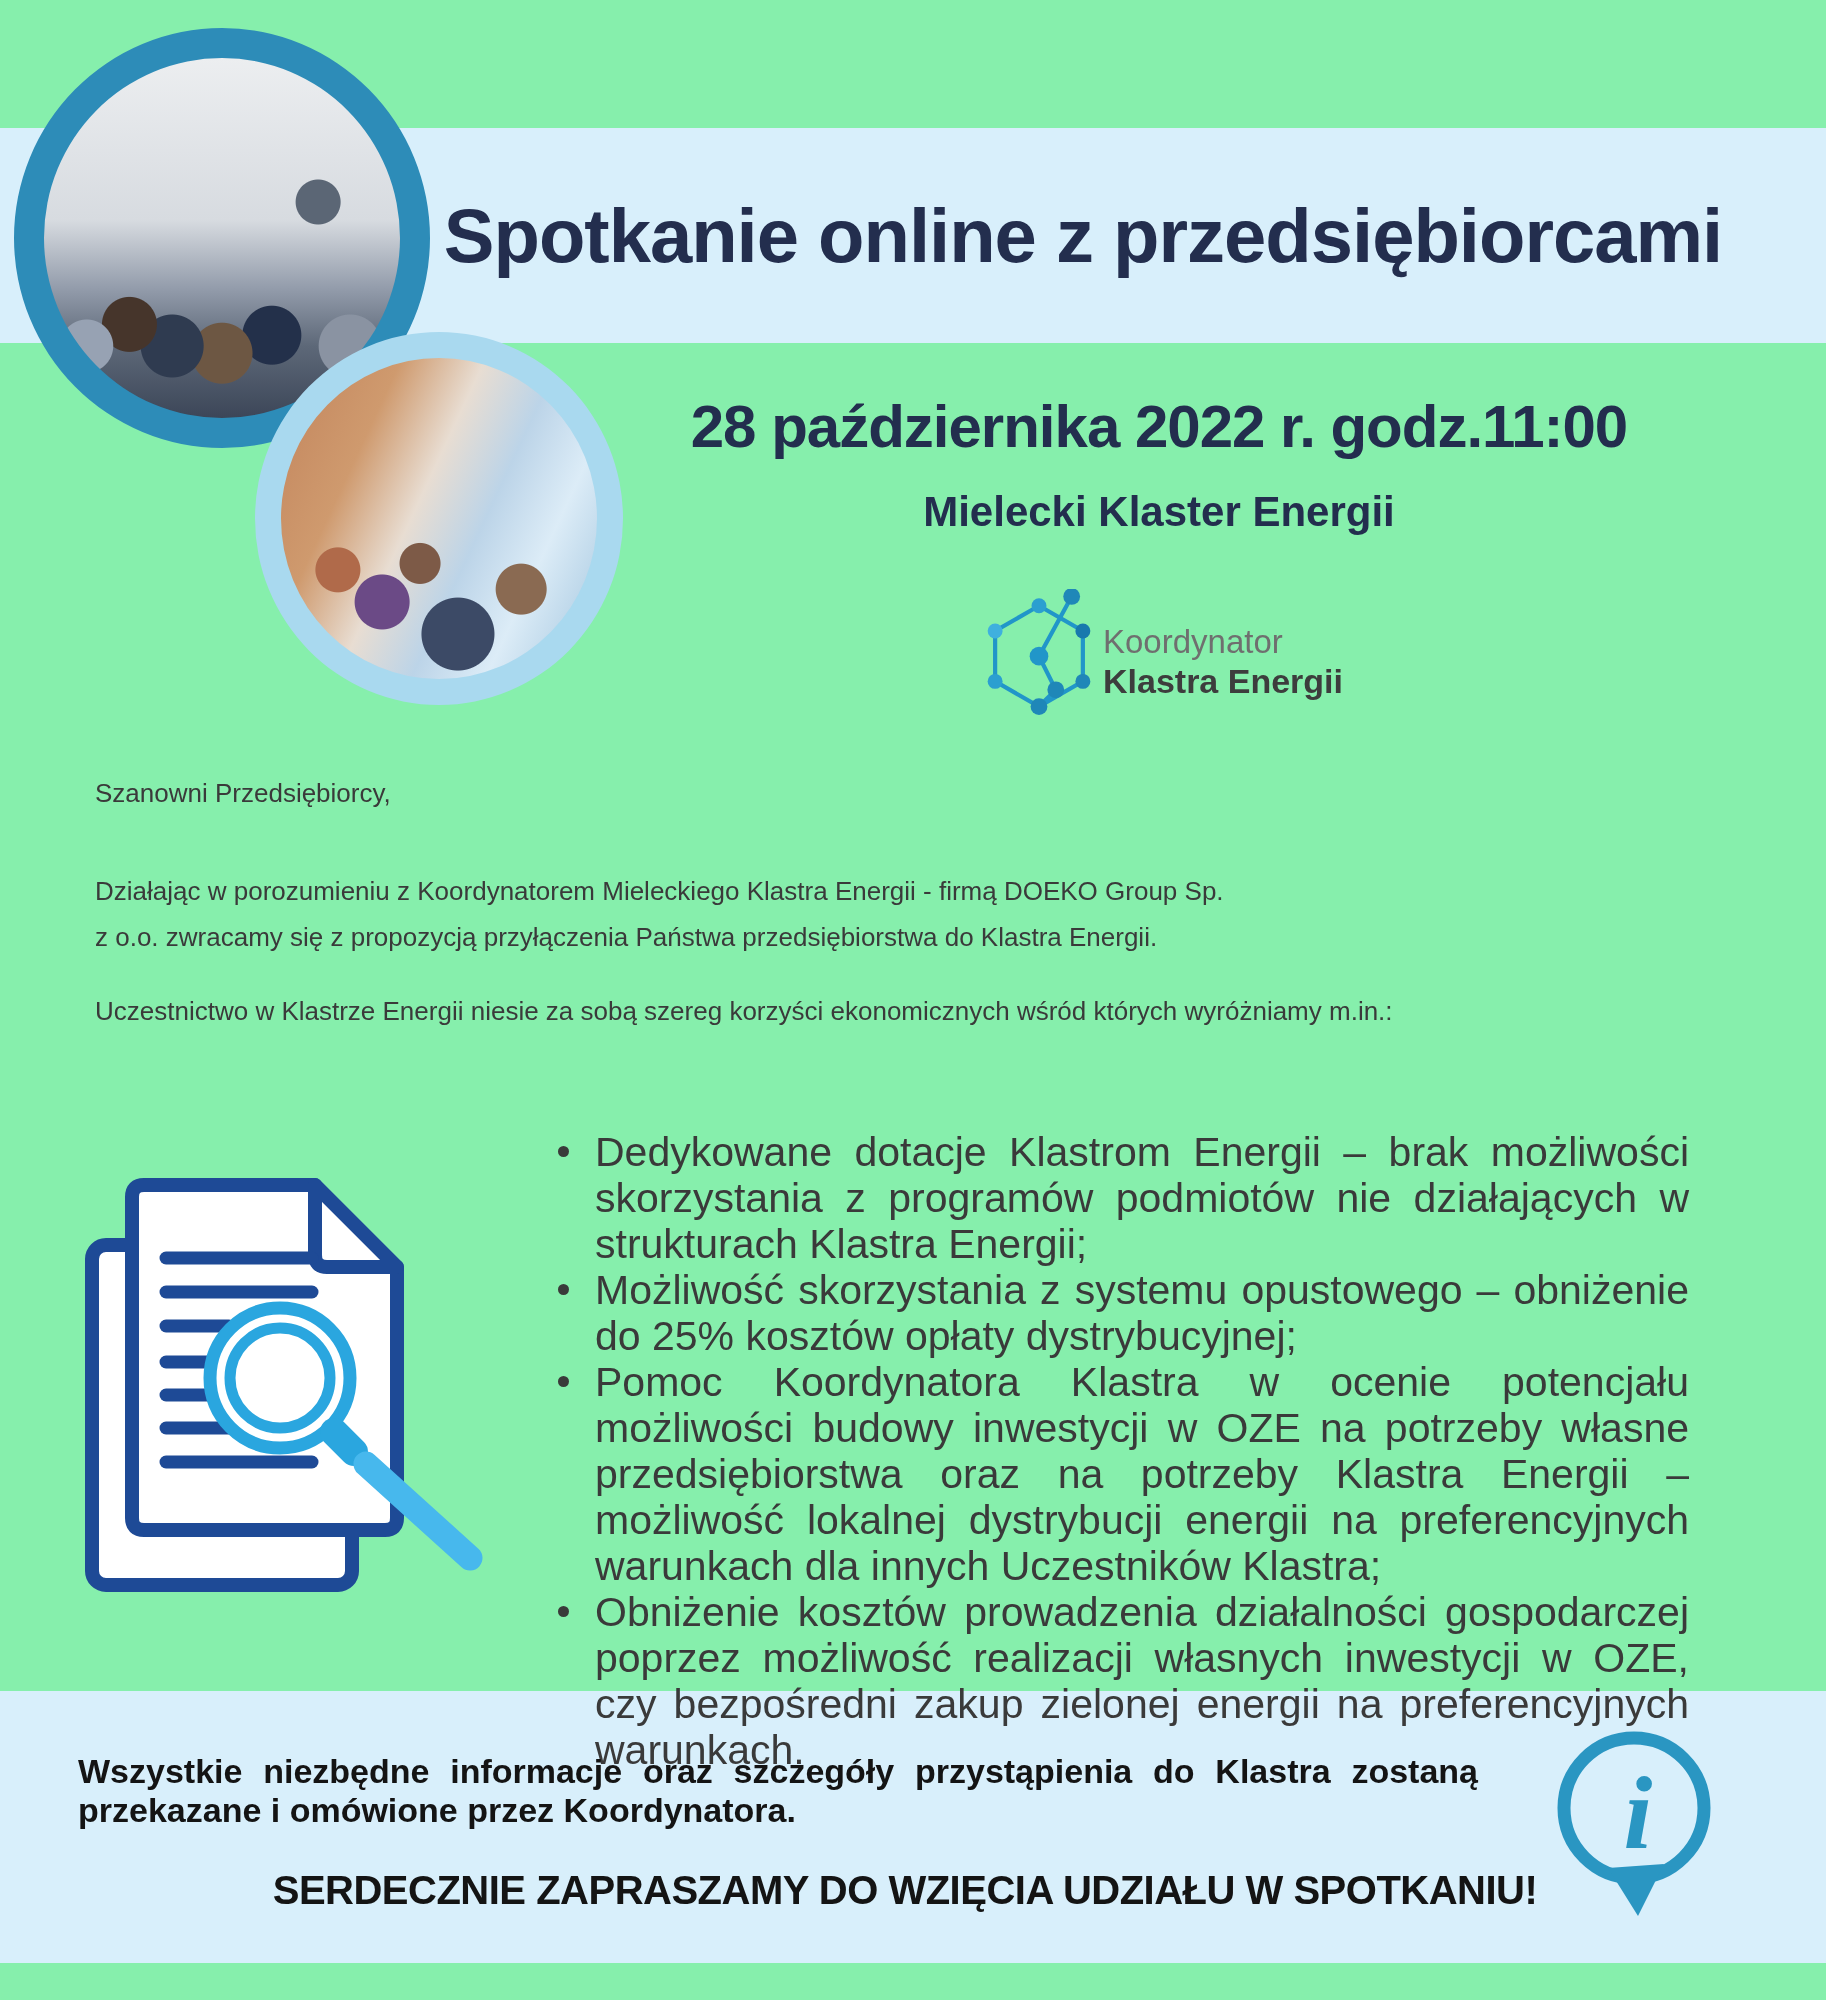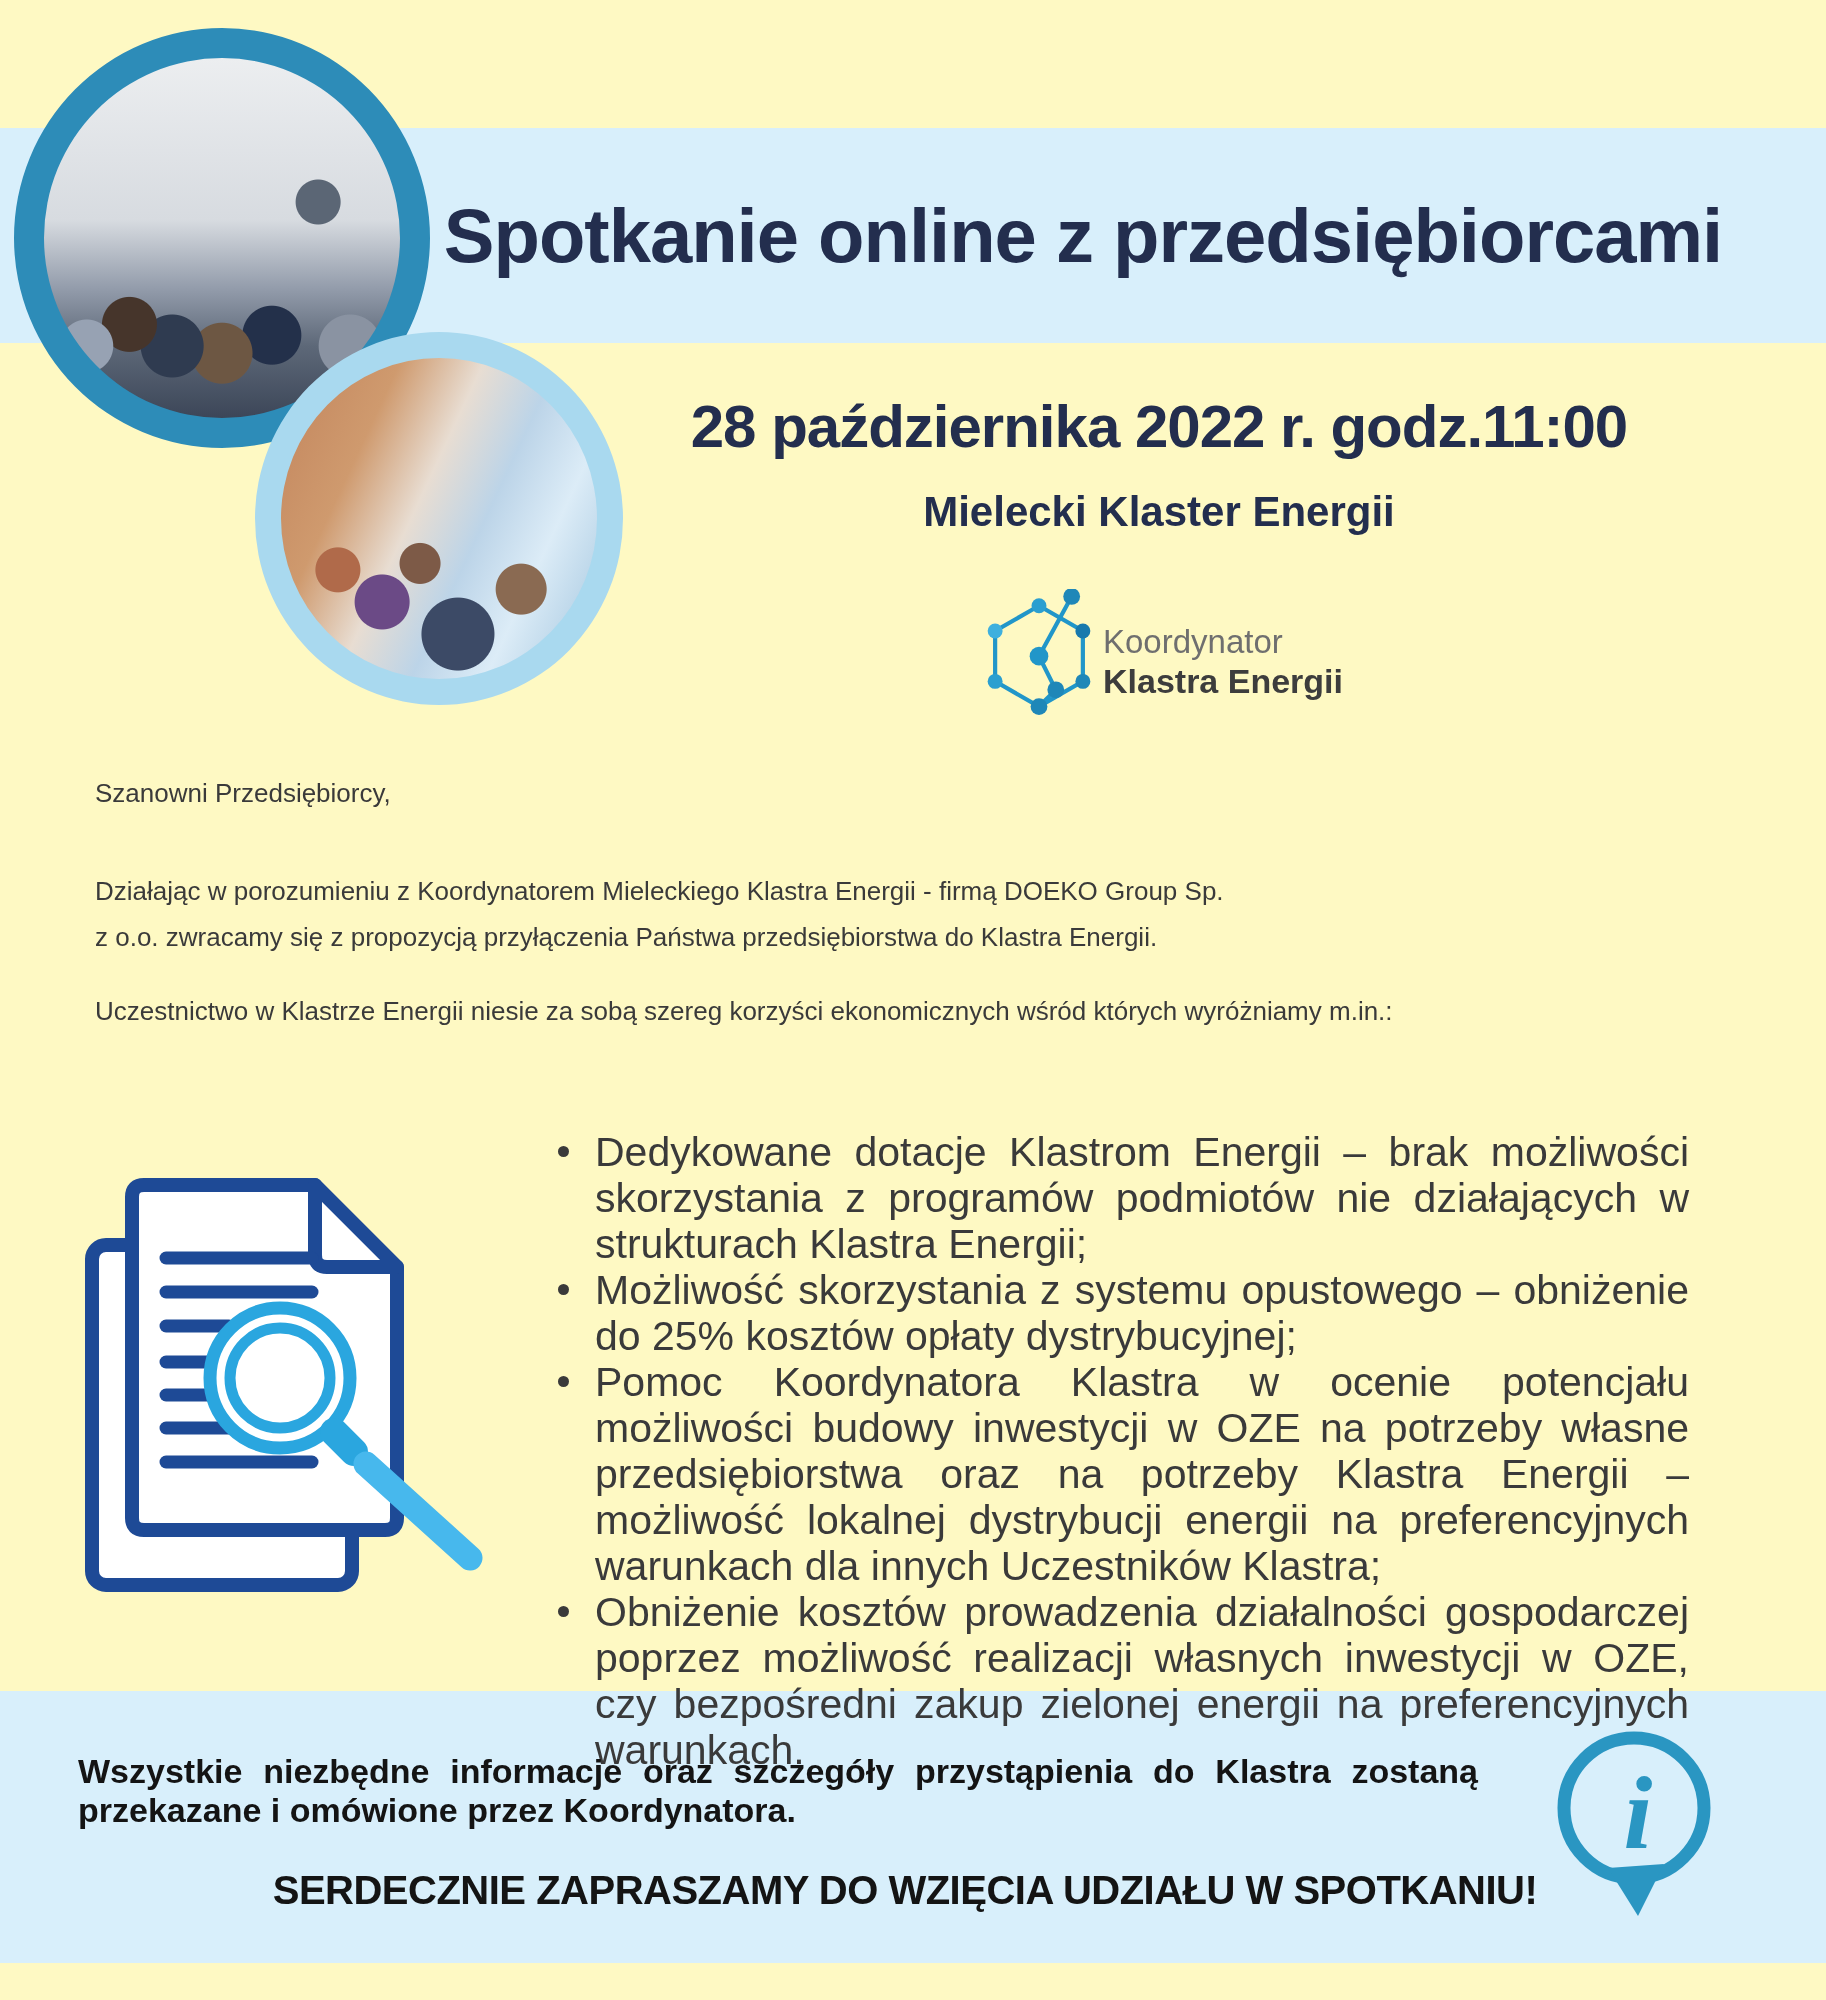--- a/index.html
+++ b/index.html
@@ -1,16 +1,16 @@
 <!DOCTYPE html>
 <html><head>
 <meta charset="utf-8">
 <style>
   html,body{margin:0;padding:0;background:#ffffff;}
-  .page{position:relative;width:1826px;height:2000px;background:#fef9c3;overflow:hidden;
+  .page{position:relative;width:1826px;height:2000px;background:#86efac;overflow:hidden;
         font-family:"Liberation Sans",sans-serif;}
 
   
   .top-band{position:absolute;left:0;top:128px;width:1826px;height:215px;background:#d8effb;z-index:1;}
   .main-title{position:absolute;left:340px;top:128px;width:1486px;height:215px;z-index:2;
         display:flex;align-items:center;justify-content:center;
         font-size:76px;font-weight:700;letter-spacing:-1px;color:#232e4e;white-space:nowrap;}
 
   
   .circle1{position:absolute;left:14px;top:28px;width:416px;height:420px;border-radius:50%;

